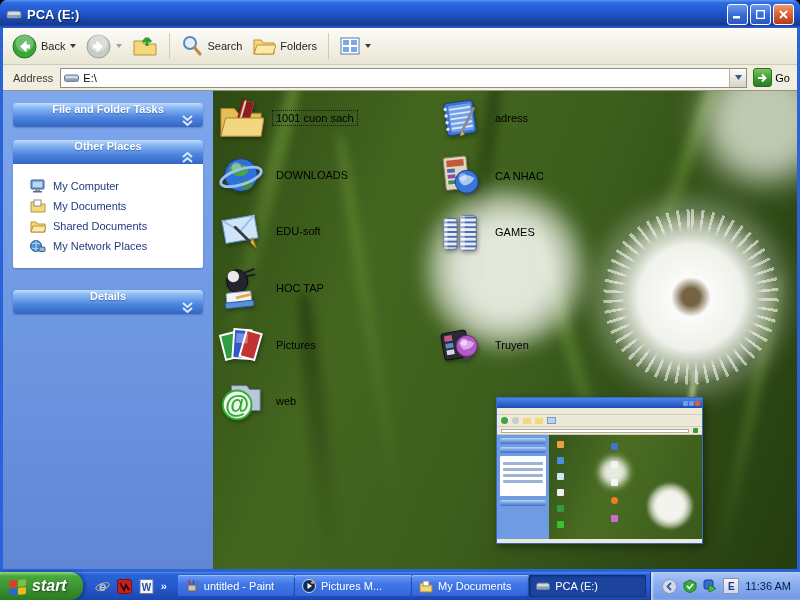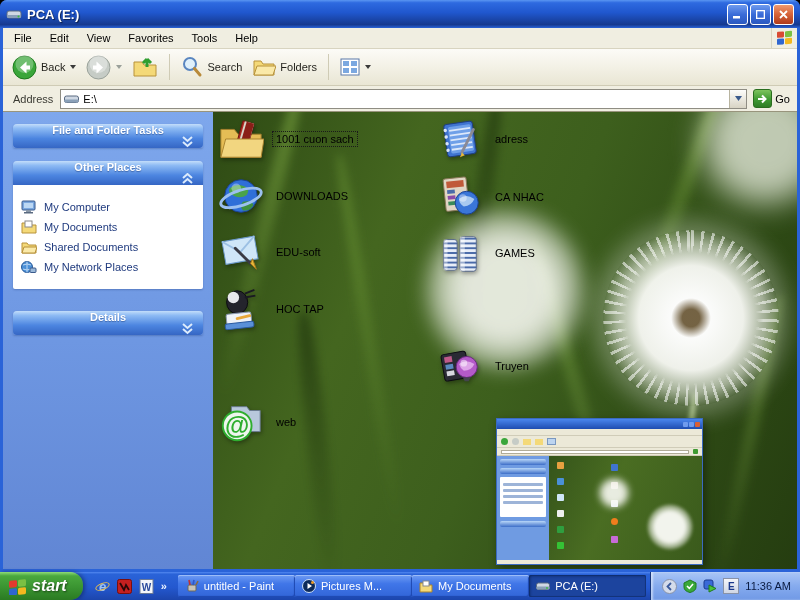--- a/index.html
+++ b/index.html
@@ -60,21 +60,21 @@
   .sidebar{width:210px;background:linear-gradient(180deg,#7ea7ec 0%,#6e97e2 50%,#6186d4 100%);
     padding:12px 10px;overflow:hidden;flex-shrink:0;}
   .panel{margin-bottom:13px;border-radius:4px 4px 2px 2px;
     box-shadow:0 1px 2px rgba(0,30,90,.25);}
   .panel-header{height:24px;border-radius:4px 4px 0 0;display:flex;align-items:center;
     padding:0 9px;color:#fff;font-weight:bold;font-size:11px;cursor:pointer;
     background:linear-gradient(180deg,#c3ddfa 0%,#8ebbf4 18%,#4c85e0 60%,#3566c4 100%);
     text-shadow:0 1px 1px rgba(0,30,90,.4);flex-direction:column;}
   .panel.collapsed .panel-header{border-radius:4px;}
   .chevron{margin-left:auto;}
-  .panel-body{background:#fff;padding:9px 7px;border-radius:0 0 2px 2px;}
+  .panel-body{background:#fff;padding:9px 16px;border-radius:0 0 2px 2px;}
   .place-item{display:flex;align-items:center;gap:7px;margin:6px 1px;color:#1f3a7e;
     font-size:11px;cursor:pointer;}
 
   
   .main{flex:1;position:relative;overflow:hidden;
     background:linear-gradient(112deg,#2e4a14 0%,#44661f 28%,#3d5f1d 52%,#2e4a15 78%,#253d10 100%);}
   .blade{position:absolute;filter:blur(5px);border-radius:40%;pointer-events:none;}
   .blob{position:absolute;border-radius:50%;pointer-events:none;}
   .dandelion{position:absolute;border-radius:50%;pointer-events:none;
     background:radial-gradient(circle at 50% 50%,rgba(120,100,70,.95) 0 7%,
@@ -160,38 +160,20 @@
         </svg>
       </div>
     <div class="tb-btn close">
         <svg width="9" height="9">
           <path d="M1 1 L8 8 M8 1 L1 8" stroke="#fff" stroke-width="1.8"></path>
         </svg>
       </div>
   </div>
 
   <div class="frame-inner">
-    <div class="menubar">
-      <span class="menu-item">File</span>
-      <span class="menu-item">Edit</span>
-      <span class="menu-item">View</span>
-      <span class="menu-item">Favorites</span>
-      <span class="menu-item">Tools</span>
-      <span class="menu-item">Help</span>
-      <span class="menu-logo">
-        <svg width="17" height="16" viewBox="0 0 17 16">
-          <g transform="skewY(-5)">
-            <rect x="1" y="2" width="7" height="6" rx="1" fill="#d84a32"></rect>
-            <rect x="9" y="2" width="7" height="6" rx="1" fill="#7bc043"></rect>
-            <rect x="1" y="9" width="7" height="6" rx="1" fill="#2f66d0"></rect>
-            <rect x="9" y="9" width="7" height="6" rx="1" fill="#f3b81f"></rect>
-          </g>
-        </svg>
-      </span>
-    </div>
 
     <div class="toolbar">
       <div class="tool-btn">
         <svg width="25" height="25" viewBox="0 0 25 25">
           <circle cx="12.5" cy="12.5" r="11.5" fill="#3aa63a" stroke="#1f7a1f"></circle>
           <circle cx="12.5" cy="9" r="9" fill="rgba(255,255,255,.28)"></circle>
           <path d="M14.5 6.5 L8 12.5 L14.5 18.5 L14.5 14.5 L18 14.5 L18 10.5 L14.5 10.5 Z" fill="#fff"></path>
         </svg>
         <span>Back</span>
         <span class="drop-arrow"></span>
@@ -478,20 +460,29 @@
             <g transform="rotate(-6 24 36)">
               <rect x="9" y="28" width="26" height="14" rx="2" fill="#eef2f8" stroke="#8a98b0"></rect>
               <rect x="7" y="38" width="30" height="6" rx="2" fill="#5a90d8" stroke="#2a5aa0"></rect>
             </g>
             <path d="M20 34 L33 31" stroke="#e8a83a" stroke-width="3" stroke-linecap="round"></path>
           </svg>
           <span class="file-label">HOC TAP</span>
         </div>
 
 
+        <div class="file-item" style="left:5px;top:231px;">
+          <svg width="46" height="46" viewBox="0 0 48 48">
+            <rect x="5" y="12" width="16" height="26" fill="#2f9e3f" stroke="#fff" stroke-width="2" transform="rotate(-14 13 25)"></rect>
+            <rect x="16" y="8" width="18" height="30" fill="#2f58c8" stroke="#fff" stroke-width="2" transform="rotate(4 25 23)"></rect>
+            <rect x="26" y="10" width="16" height="28" fill="#c23232" stroke="#fff" stroke-width="2" transform="rotate(16 34 24)"></rect>
+            <rect x="19" y="12" width="12" height="10" fill="rgba(255,255,255,.35)" transform="rotate(4 25 17)"></rect>
+          </svg>
+          <span class="file-label">Pictures</span>
+        </div>
 
         <div class="file-item" style="left:224px;top:231px;">
           <svg width="46" height="46" viewBox="0 0 48 48">
             <g transform="rotate(-10 20 24)">
               <rect x="6" y="10" width="26" height="28" rx="3" fill="#2a2a34" stroke="#0c0c12"></rect>
               <rect x="9" y="13" width="8" height="6" fill="#c05a8a"></rect>
               <rect x="9" y="21" width="8" height="5" fill="#5a8ac0"></rect>
               <rect x="9" y="28" width="8" height="5" fill="#d8d8e0"></rect>
             </g>
             <circle cx="31" cy="25" r="11" fill="#b45ac8" stroke="#6a2a80"></circle>

